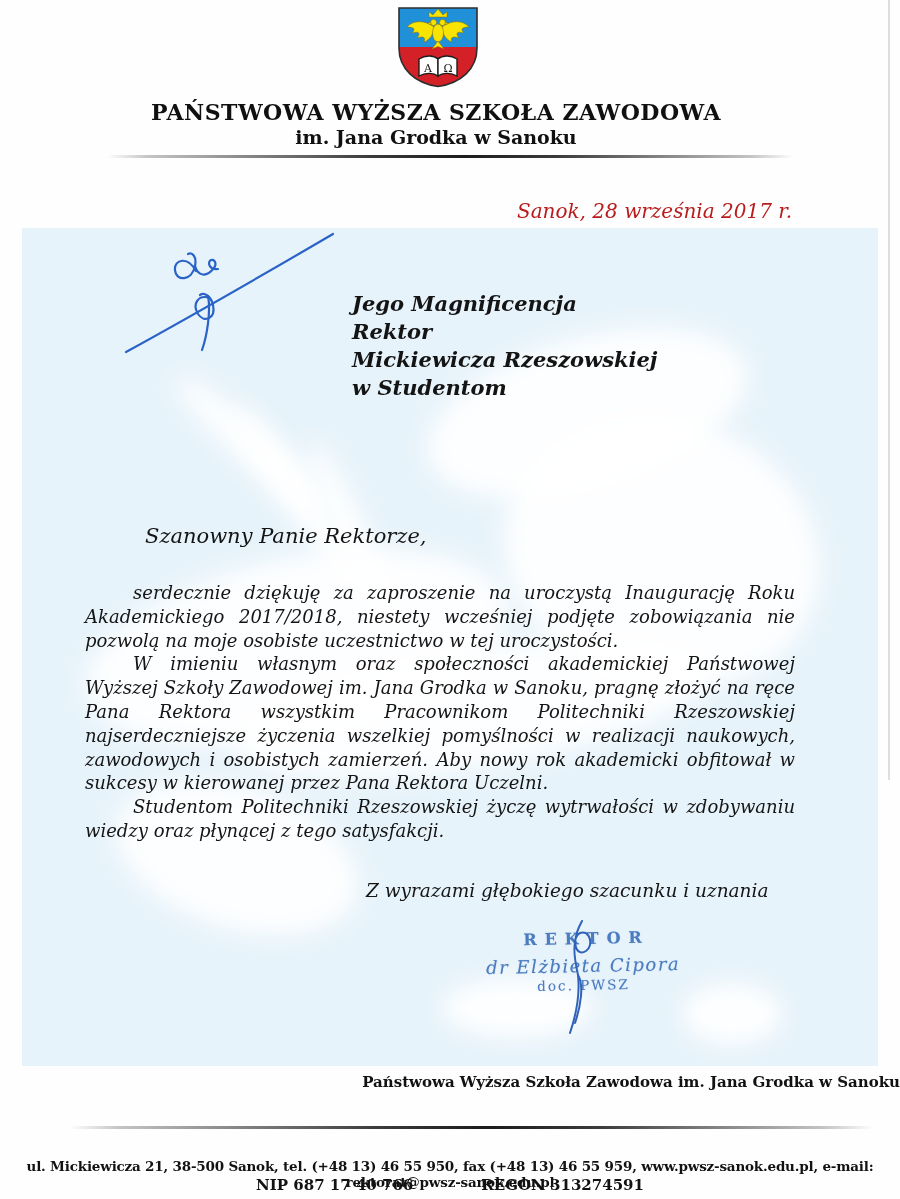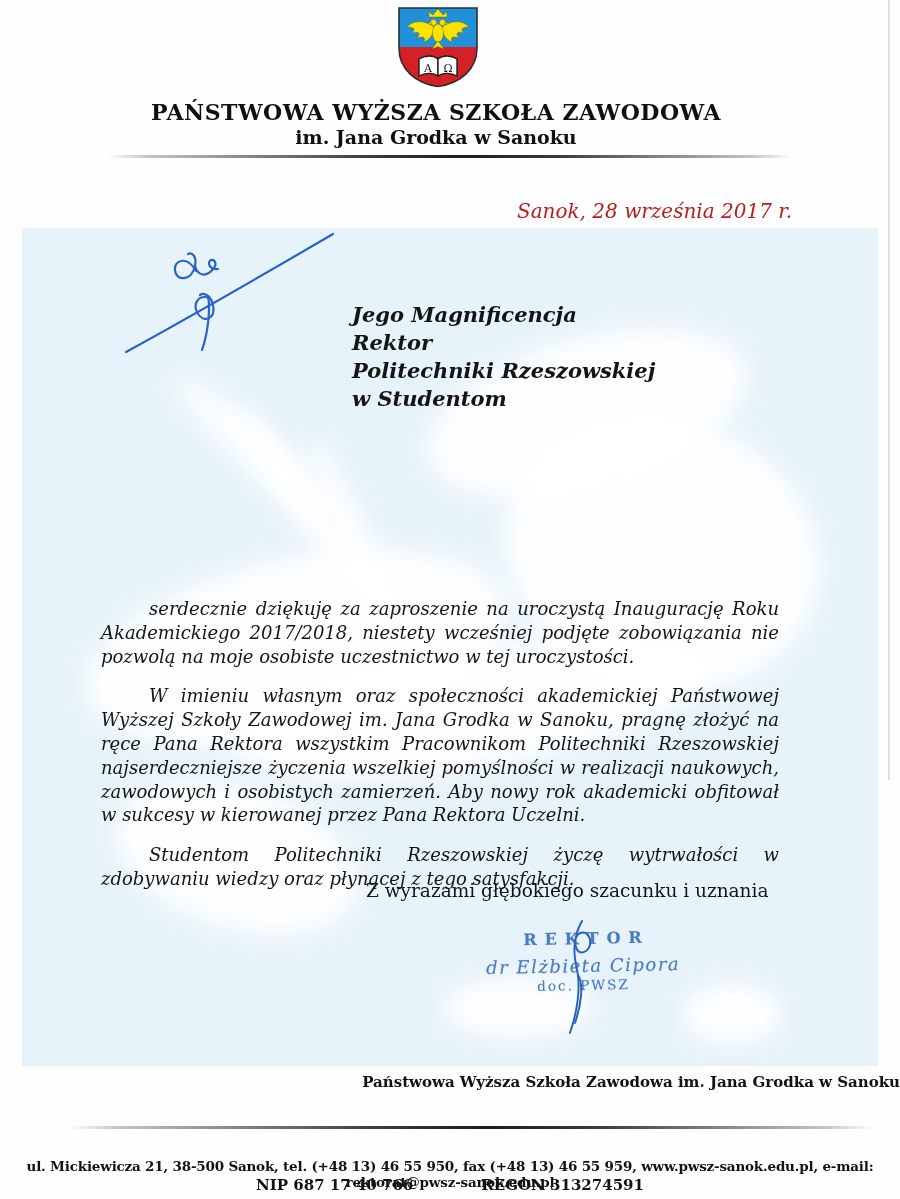--- a/index.html
+++ b/index.html
@@ -22,27 +22,27 @@
   .header-subtitle{position:absolute;top:126px;left:0;width:900px;text-align:center;
     transform:translateX(-14px);font-weight:bold;font-size:19px;color:#101010;}
   .rule{position:absolute;height:3px;border-radius:2px;
     background:linear-gradient(to right,rgba(80,80,80,0) 0%,rgba(90,90,90,.35) 6%,#3c3c3c 38%,#1c1c1c 52%,#3c3c3c 66%,rgba(90,90,90,.35) 94%,rgba(80,80,80,0) 100%);}
   .rule-top{left:107px;top:155px;width:686px;}
   .rule-bottom{left:70px;top:1126px;width:803px;}
   
   .dateline{position:absolute;top:199px;right:108px;font-style:italic;font-size:20px;color:#b91c1c;}
   .hand{position:absolute;pointer-events:none;}
   .initials-svg{left:118px;top:226px;}
-  .recipient{position:absolute;left:352px;top:301px;font-style:italic;font-weight:bold;
+  .recipient{position:absolute;left:352px;top:290px;font-style:italic;font-weight:bold;
     font-size:21px;line-height:28px;color:#141414;}
   .salutation{position:absolute;left:145px;top:524px;font-style:italic;font-size:21px;color:#141414;}
   .body-text{position:absolute;left:85px;top:581px;width:710px;font-style:italic;
     font-size:18px;line-height:23.8px;color:#151515;}
-  .body-text p{margin:16px;text-indent:48px;text-align:justify;}
-  .closing{position:absolute;left:366px;top:880px;font-size:18.5px;color:#151515;}
+  .body-text p{margin:0;text-indent:48px;text-align:justify;}
+  .closing{position:absolute;left:366px;top:880px;font-style:italic;font-size:18.5px;color:#151515;}
   
   .stamp{position:absolute;left:478px;top:929px;width:210px;text-align:center;
     color:#4b7cc0;transform:rotate(-1.2deg);text-shadow:0 0 1px rgba(75,124,192,.45);}
   .stamp-title{font-size:16px;font-weight:600;letter-spacing:8px;padding-left:8px;}
   .stamp-name{font-size:18px;font-style:italic;letter-spacing:1.5px;margin-top:7px;}
   .stamp-role{font-size:13.5px;letter-spacing:2px;margin-top:1px;}
   .signature-svg{left:520px;top:913px;}
   
   .footer-org{position:absolute;top:1073px;left:0;width:900px;text-align:right;
     font-weight:bold;font-size:15px;color:#121212;}
@@ -113,24 +113,25 @@
       <path d="M78,45 C70,30 56,33 57,44 C58,56 74,55 77,40 C79,30 74,26 70,28"></path>
       <path d="M77,40 C80,50 88,52 96,42 C99,38 97,33 93,34 C89,36 91,44 100,43"></path>
       <path d="M92,72 C80,68 74,78 80,88 C86,97 98,93 95,79 C93,70 86,66 82,69"></path>
       <path d="M90,70 C93,85 89,110 84,124"></path>
     </g>
   </svg>
 
   <div class="recipient">
     <div>Jego Magnificencja</div>
     <div>Rektor</div>
-    <div>Politechniki Rzeszowskiej</div>
+    <div>Mickiewicza Rzeszowskiej</div>
     <div>w Studentom</div>
   </div>
 
+  <div class="salutation">Szanowny Panie Rektorze,</div>
 
   <div class="body-text">
     <p>serdecznie dziękuję za zaproszenie na uroczystą Inaugurację Roku Akademickiego 2017/2018, niestety wcześniej podjęte zobowiązania nie pozwolą na moje osobiste uczestnictwo w tej uroczystości.</p>
     <p>W imieniu własnym oraz społeczności akademickiej Państwowej Wyższej Szkoły Zawodowej im. Jana Grodka w Sanoku, pragnę złożyć na ręce Pana Rektora wszystkim Pracownikom Politechniki Rzeszowskiej najserdeczniejsze życzenia wszelkiej pomyślności w realizacji naukowych, zawodowych i osobistych zamierzeń. Aby nowy rok akademicki obfitował w sukcesy w kierowanej przez Pana Rektora Uczelni.</p>
     <p>Studentom Politechniki Rzeszowskiej życzę wytrwałości w zdobywaniu wiedzy oraz płynącej z tego satysfakcji.</p>
   </div>
 
   <div class="closing">Z wyrazami głębokiego szacunku i uznania</div>
 
   <div class="stamp">

